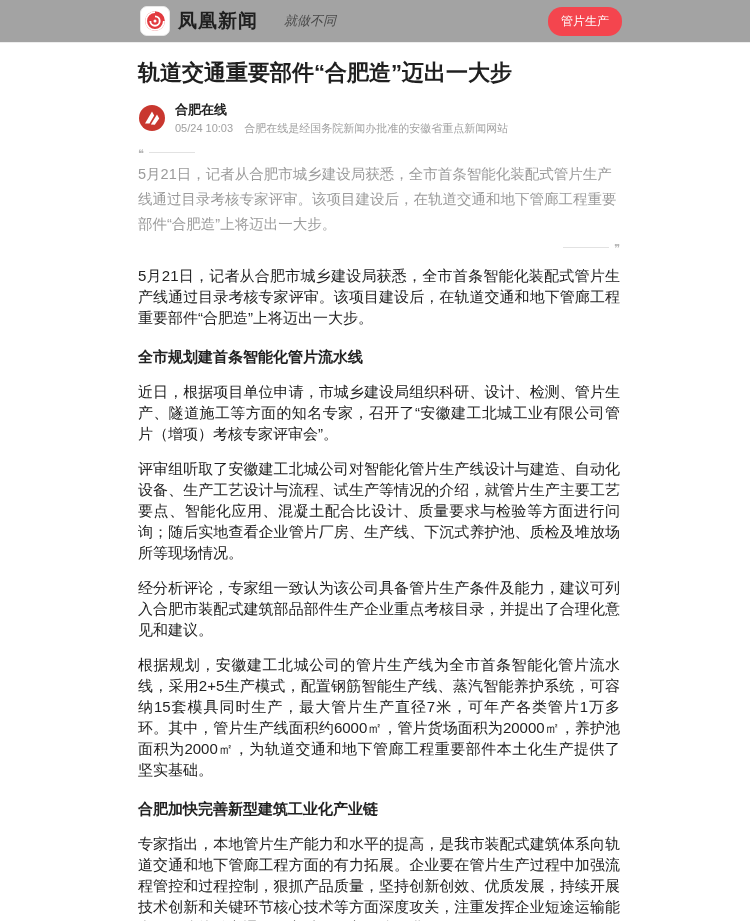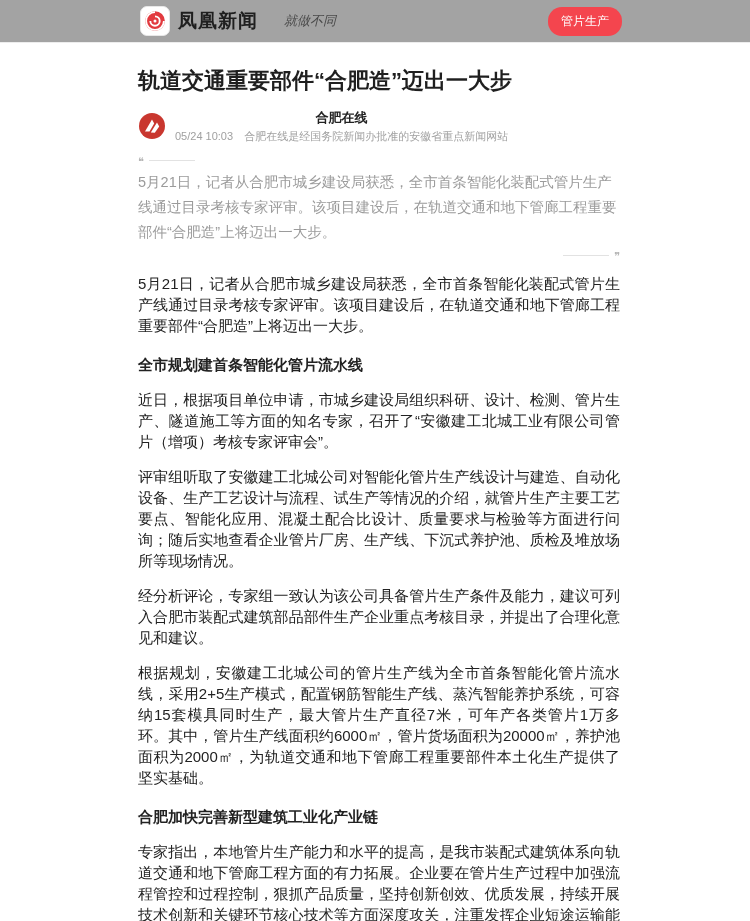--- a/index.html
+++ b/index.html
@@ -26,27 +26,27 @@
     font-family: "DejaVu Serif", cursive, serif;
   }
   .open-btn {
     margin-left: auto; background: #f4454e; color: #fff; border: none;
     font-size: 12px; padding: 6px 13px; border-radius: 14px; cursor: pointer;
     font-family: inherit;
   }
   
   .content { width: 482px; margin: 0 auto 0 138px; }
   .article-title {
-    margin-top: 24px; font-size: 22px; line-height: 1.3;
+    margin-top: 16px; font-size: 22px; line-height: 1.3;
     font-weight: 700; color: #1f1f1f;
   }
   .author-row { display: flex; align-items: center; margin-top: 13px; gap: 9px; }
   .avatar { width: 28px; height: 28px; display: block; }
   .author-info { display: flex; flex-direction: column; gap: 2px; }
-  .author-name { font-size: 13px; font-weight: 700; color: #222; text-align: center; }
+  .author-name { font-size: 13px; font-weight: 700; color: #222; }
   .author-meta { font-size: 11px; color: #a0a0a0; }
   .author-meta .desc { margin-left: 8px; text-align: center; }
   
   .summary-block { margin-top: 12px; }
   .q-row { display: flex; align-items: center; height: 10px; }
   .q-row.bottom { justify-content: flex-end; }
   .q-mark { color: #b5b5b5; font-size: 11px; line-height: 10px; }
   .q-line { display: inline-block; width: 46px; height: 1px; background: #e2e2e2; margin: 0 5px; }
   .summary-text {
     color: #9b9b9b; font-size: 14.5px; line-height: 25px; margin: 4px 0 6px 0;

